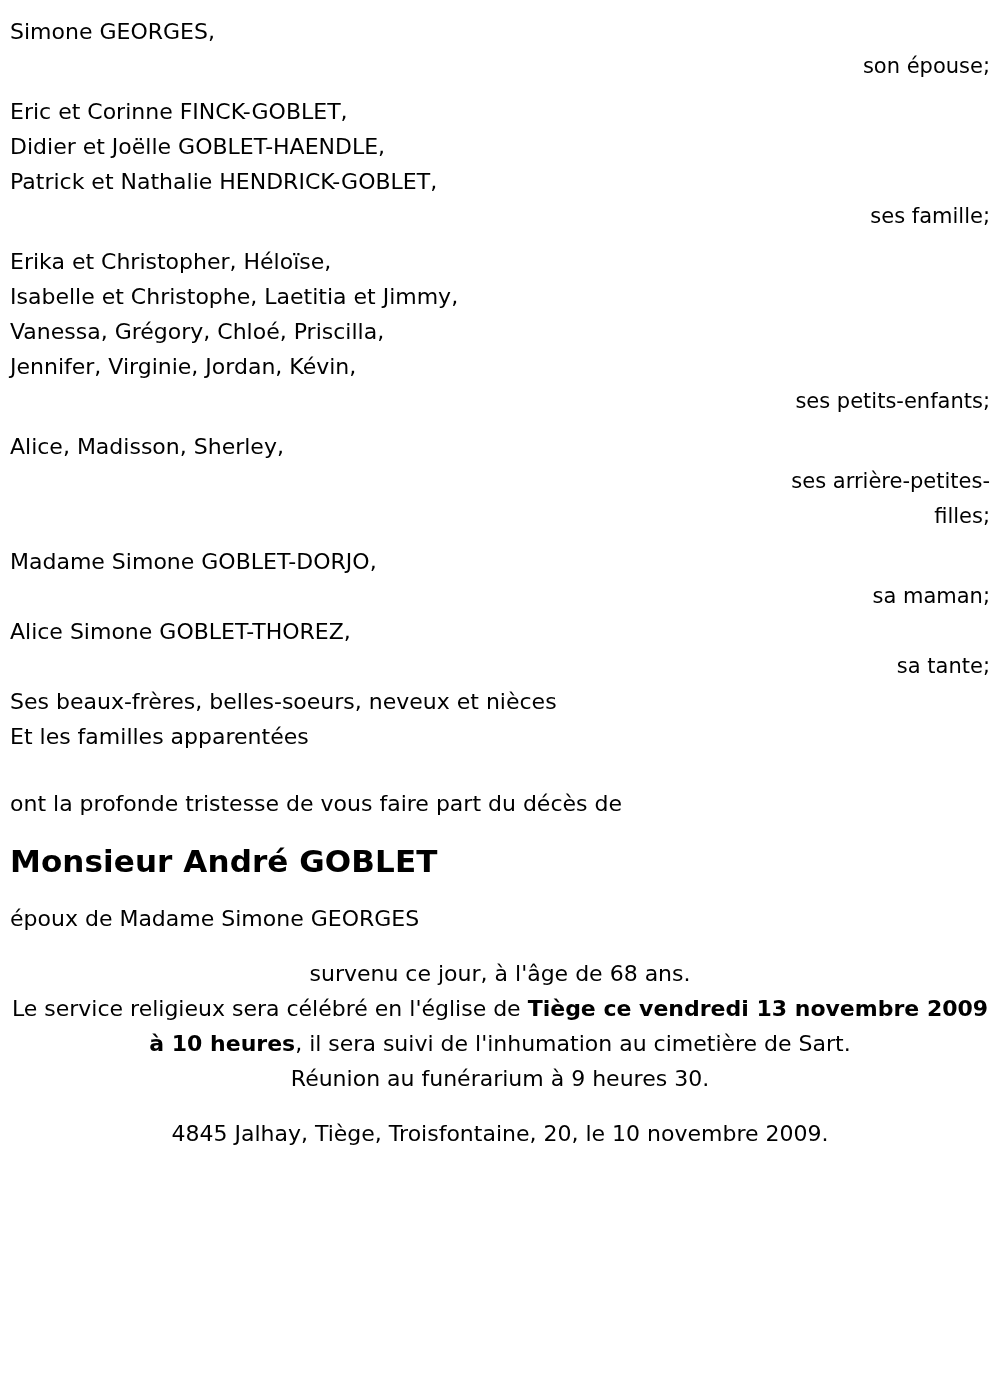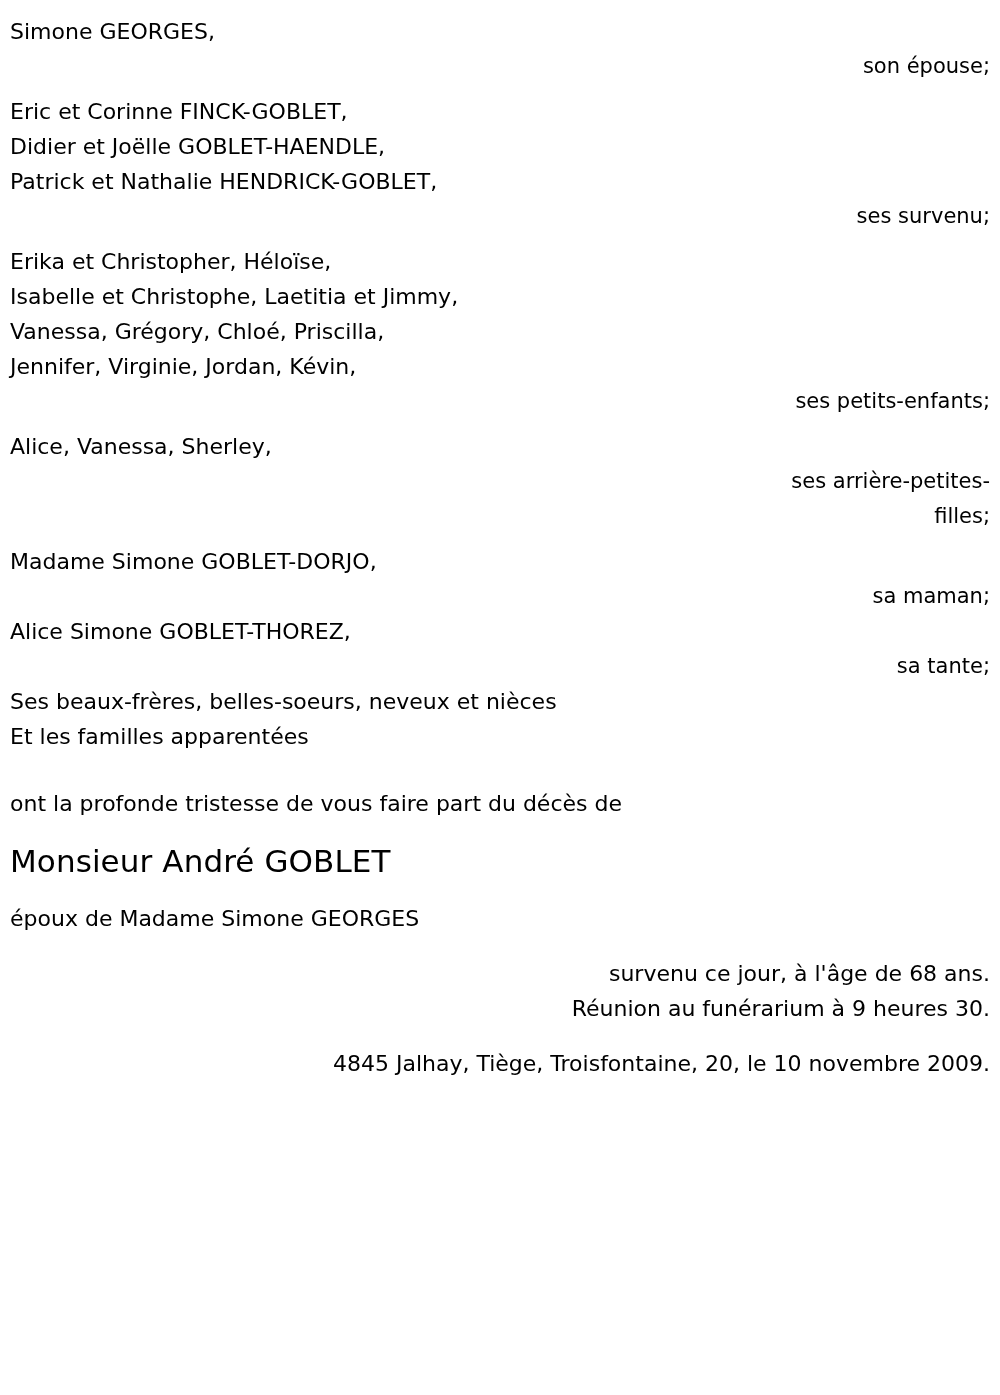--- a/index.html
+++ b/index.html
@@ -45,29 +45,29 @@
     white-space: pre-wrap;
   }
 
   .gap-sm { height: 10px; }
   .gap-md { height: 20px; }
   .gap-lg { height: 32px; }
 
   .deceased-name {
     font-size: 31px;
     line-height: 40px;
-    font-weight: normal;
+    font-weight: bold;
     letter-spacing: 0.1px;
     text-align: left;
   }
 
   .para {
     font-size: 22px;
     line-height: 35px;
-    text-align: right;
+    text-align: center;
   }
 
   .para b, .bold-span {
     font-weight: bold;
   }
 </style>
 </head>
 <body>
 
 <div class="notice">
@@ -76,37 +76,37 @@
     <div class="line">Simone GEORGES,</div>
     <div class="rel-label">son épouse;</div>
   </div>
 
   <div class="gap-sm"></div>
 
   <div class="block">
     <div class="line">Eric et Corinne FINCK-GOBLET,</div>
     <div class="line">Didier et Joëlle GOBLET-HAENDLE,</div>
     <div class="line">Patrick et Nathalie HENDRICK-GOBLET,</div>
-    <div class="rel-label">ses survenu;</div>
+    <div class="rel-label">ses famille;</div>
   </div>
 
   <div class="gap-sm"></div>
 
   <div class="block">
     <div class="line">Erika et Christopher, Héloïse,</div>
     <div class="line">Isabelle et Christophe, Laetitia et Jimmy,</div>
     <div class="line">Vanessa, Grégory, Chloé, Priscilla,</div>
     <div class="line">Jennifer, Virginie, Jordan, Kévin,</div>
     <div class="rel-label">ses petits-enfants;</div>
   </div>
 
   <div class="gap-sm"></div>
 
   <div class="block">
-    <div class="line">Alice, Vanessa, Sherley,</div>
+    <div class="line">Alice, Madisson, Sherley,</div>
     <div class="rel-label">ses arrière-petites-</div>
     <div class="rel-label">filles;</div>
   </div>
 
   <div class="gap-sm"></div>
 
   <div class="block">
     <div class="line">Madame Simone GOBLET-DORJO,</div>
     <div class="rel-label">sa maman;</div>
   </div>
@@ -131,20 +131,21 @@
 
   <div class="gap-md"></div>
 
   <div class="line">époux de Madame Simone GEORGES</div>
 
   <div class="gap-md"></div>
 
   <div class="para">survenu ce jour, à l'âge de 68 ans.</div>
 
 
+  <div class="para"><span>Le service religieux sera célébré en l'église de </span><span class="bold-span">Tiège ce vendredi 13 novembre 2009 à 10 heures</span><span>, il sera suivi de l'inhumation au cimetière de Sart.</span></div>
 
   <div class="para">Réunion au funérarium à 9 heures 30.</div>
 
   <div class="gap-md"></div>
 
   <div class="para">4845 Jalhay, Tiège, Troisfontaine, 20, le 10 novembre 2009.</div>
 
 </div>
 
 </body></html>

